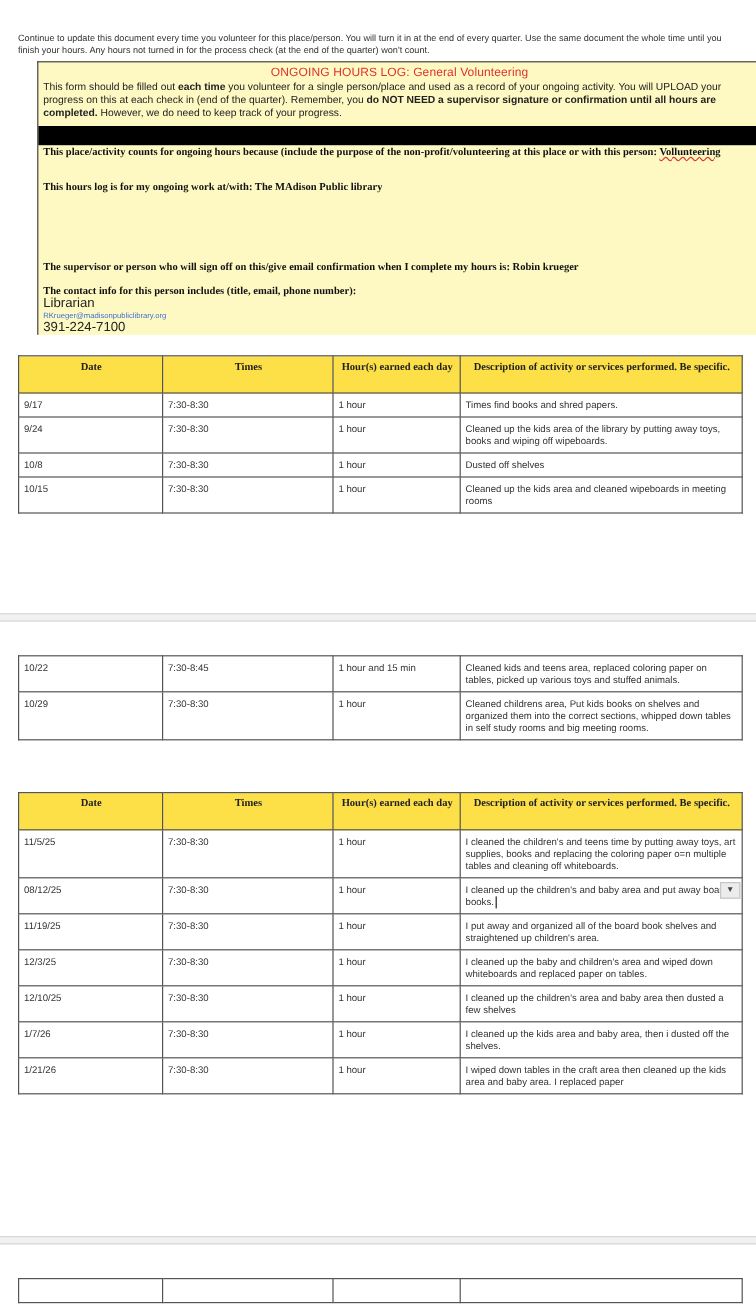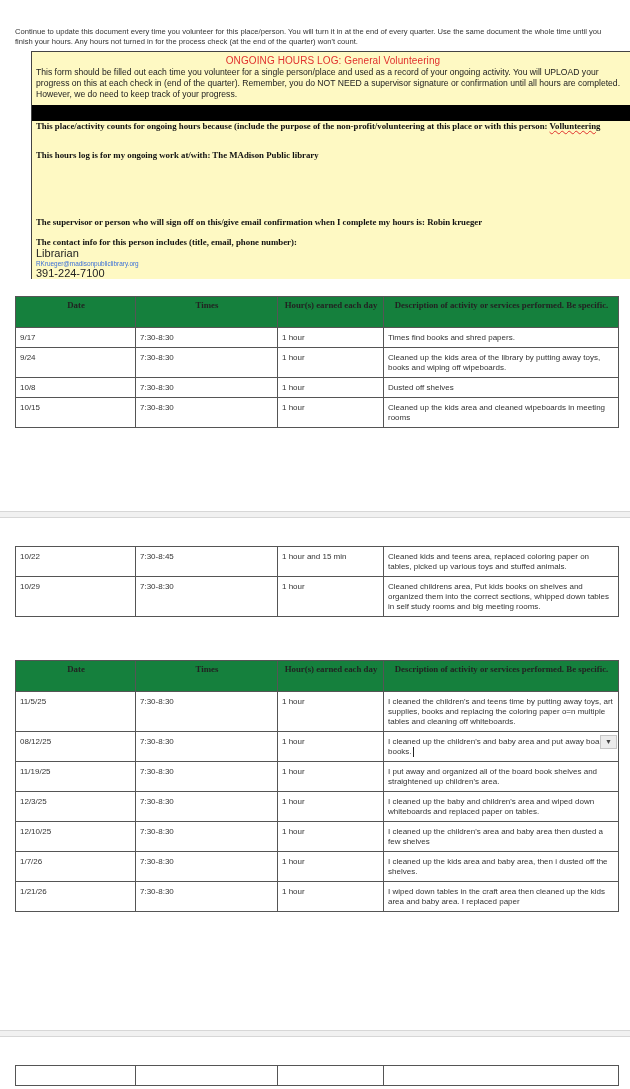--- a/index.html
+++ b/index.html
@@ -1,32 +1,32 @@
 <!DOCTYPE html>
 <html><head>
 <meta charset="utf-8">
 <style>
   html, body { margin: 0; padding: 0; background: #ffffff; }
   body { width: 630px; height: 1089px; overflow: hidden; position: relative; font-family: "Liberation Sans", sans-serif; color: #222; }
   .intro { position: absolute; left: 15px; top: 27px; width: 605px; font-size: 7.6px; line-height: 10px; color: #333; }
   .box { position: absolute; left: 31px; top: 51px; width: 602px; border: 1px solid #444; border-bottom: none; background: #fef9c3; }
   .box-title { text-align: center; color: #e0312e; font-size: 10px; line-height: 12px; padding-top: 3px; letter-spacing: 0.1px; }
   .box-body { font-size: 8.6px; line-height: 11px; padding: 0 3px 0 4px; color: #222; }
-  .box-body b { font-weight: normal; }
+  .box-body b { font-weight: bold; }
   .blackbar { height: 16px; background: #000; margin-top: 5px; }
   .serif { font-family: "Liberation Serif", "DejaVu Serif", serif; font-weight: bold; font-size: 8.8px; line-height: 11px; color: #111; }
   .s1 { padding: 0 4px; margin-top: 18px; }
   .s2 { padding: 0 4px; margin-top: 56px; }
   .s3 { padding: 0 4px; margin-top: 9px; }
   .squig { text-decoration: underline; text-decoration-style: wavy; text-decoration-color: #e0312e; }
   .contact { font-size: 11px; line-height: 10.5px; padding: 0 4px; color: #222; }
   .email { font-size: 6.4px; color: #3a6fd8; line-height: 9px; padding: 0 4px; }
   table { border-collapse: collapse; table-layout: fixed; position: absolute; left: 15px; width: 603px; }
   td, th { border: 1px solid #555; vertical-align: top; font-size: 8px; line-height: 10px; padding: 5px 4px 4px 4px; color: #333; }
-  th { background: #15803d; font-family: "Liberation Serif", serif; font-weight: bold; font-size: 8.8px; line-height: 10.5px; text-align: center; padding: 3px 2px 4px 3px; color: #222; }
+  th { background: #fde047; font-family: "Liberation Serif", serif; font-weight: bold; font-size: 8.8px; line-height: 10.5px; text-align: center; padding: 3px 2px 4px 3px; color: #222; }
   col.c1 { width: 120px; } col.c2 { width: 142px; } col.c3 { width: 106px; } col.c4 { width: 235px; }
   .pagebreak { position: absolute; left: 0; width: 630px; height: 5px; background: #f1f1f1; border-top: 1px solid #d7d7d7; border-bottom: 1px solid #d7d7d7; }
   .dropdown { display: inline-block; position: absolute; right: 1px; top: 3px; width: 15px; height: 12px; background: #ececec; border: 1px solid #c6c6c6; font-size: 7px; line-height: 12px; text-align: center; color: #444; }
   .cursor { display: inline-block; width: 1px; height: 10px; background: #222; vertical-align: middle; margin-left: 1px; }
   td.desc { position: relative; }
 </style>
 </head>
 <body>
 
 <div class="intro">Continue to update this document every time you volunteer for this place/person. You will turn it in at the end of every quarter. Use the same document the whole time until you finish your hours. Any hours not turned in for the process check (at the end of the quarter) won't count.</div>

